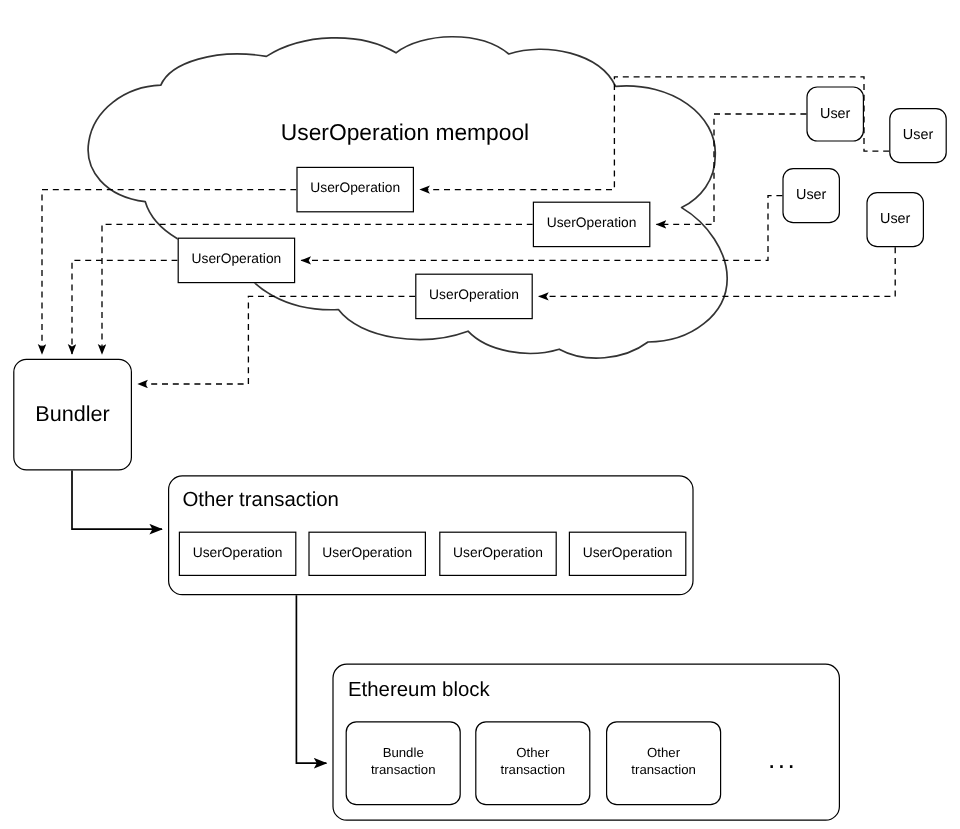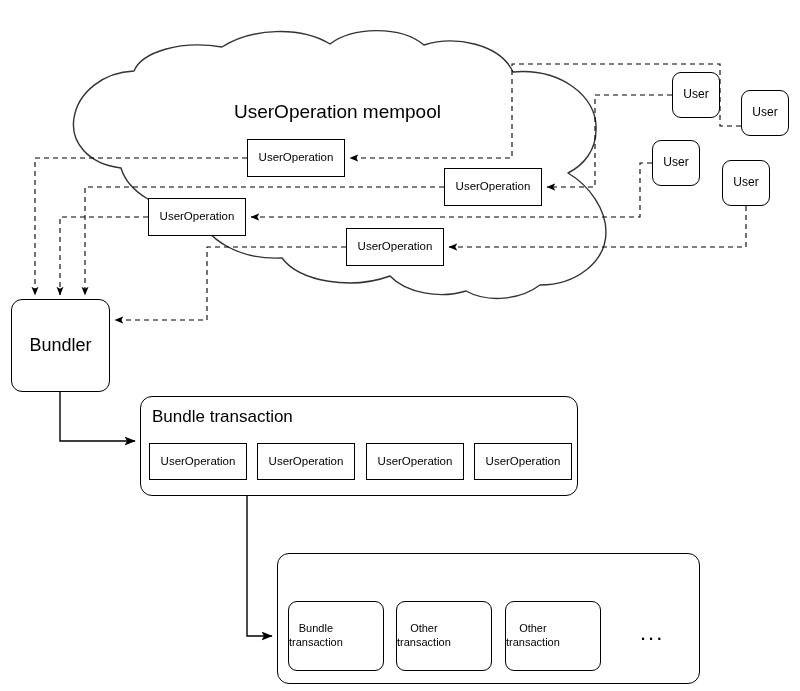--- a/index.html
+++ b/index.html
@@ -65,21 +65,21 @@
     margin-top: 16px;
   }
   .tx {
     position: absolute;
     box-sizing: border-box;
     border: 1px solid #000000;
     background: #ffffff;
     border-radius: 9px;
     display: flex;
     align-items: center;
-    justify-content: flex-start;
+    justify-content: center;
     text-align: center;
     font-size: 11px;
     line-height: 1.25;
     color: #000000;
   }
   .ellipsis {
     position: absolute;
     font-size: 22px;
     letter-spacing: 2px;
     color: #000000;
@@ -151,32 +151,33 @@
   <div class="node userbox" style="left:741px; top:90px; width:48px; height:46px;">User</div>
 
   <div class="node userbox" style="left:652px; top:140px; width:48px; height:46px;">User</div>
 
   <div class="node userbox" style="left:722px; top:160px; width:48px; height:46px;">User</div>
 
   <div class="node bundler" style="left:11px; top:299px; width:99px; height:93px;">Bundler</div>
 
   <div class="container" style="left:140px; top:396px; width:438px; height:100px;"></div>
 
-  <div class="container-title" style="left:152px; top:407px;">Bundle transaction</div>
+  <div class="container-title" style="left:152px; top:407px;">Other transaction</div>
 
   <div class="node userop" style="left:149px; top:443px; width:98px; height:37px;">UserOperation</div>
 
   <div class="node userop" style="left:257px; top:443px; width:98px; height:37px;">UserOperation</div>
 
   <div class="node userop" style="left:366px; top:443px; width:98px; height:37px;">UserOperation</div>
 
   <div class="node userop" style="left:474px; top:443px; width:98px; height:37px;">UserOperation</div>
 
   <div class="container" style="left:277px; top:553px; width:423px; height:131px;"></div>
 
+  <div class="container-title" style="left:290px; top:565px;">Ethereum block</div>
 
   <div class="tx" style="left:288px; top:601px; width:96px; height:70px;">
     <span style="display:block;">
       <span>Bundle</span><br>
       <span>transaction</span>
     </span>
   </div>
 
   <div class="tx" style="left:396px; top:601px; width:96px; height:70px;">
     <span style="display:block;">

